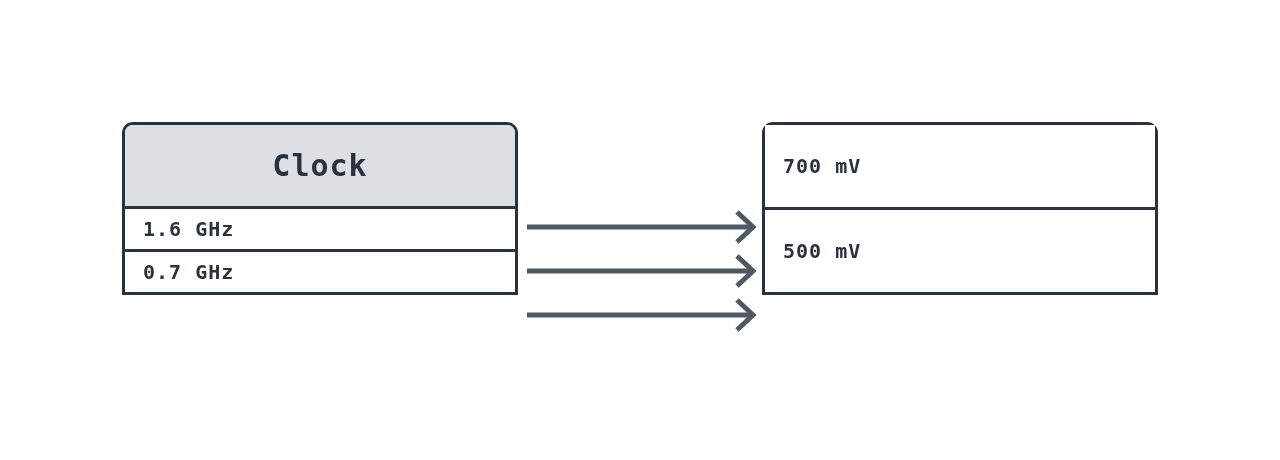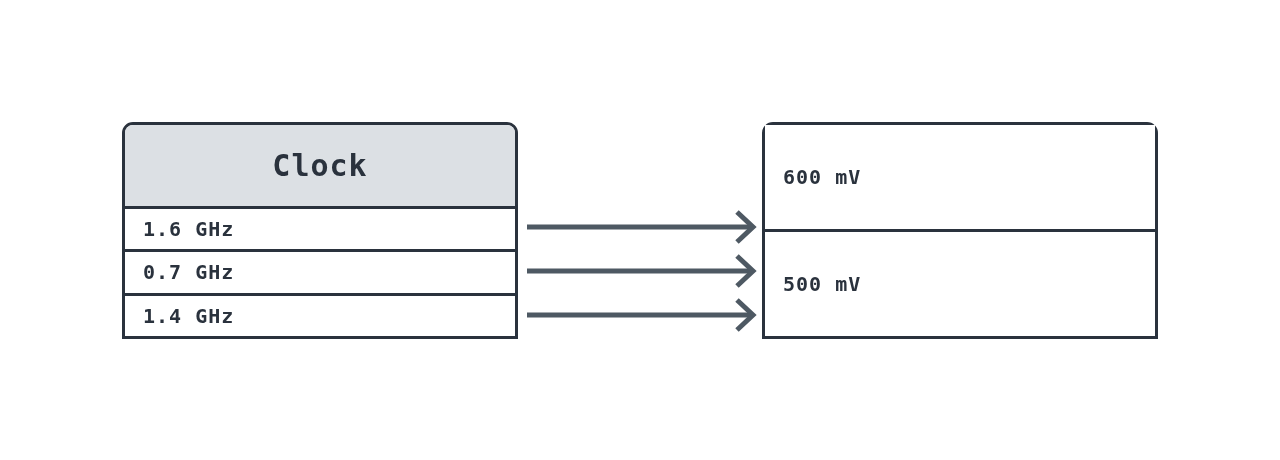--- a/index.html
+++ b/index.html
@@ -21,21 +21,21 @@
   }
   .canvas {
     position: absolute;
     left: 0; top: 0;
     width: 1280px; height: 460px;
   }
   .node-table {
     position: absolute;
     top: 122px;
     width: 396px;
-    height: 217px;
+    height: 173px;
     border: 3px solid var(--border);
     border-radius: 11px 11px 0 0;
     display: flex;
     flex-direction: column;
     background: var(--row-bg);
   }
   .node-table.left  { left: 122px; }
   .node-table.right { left: 762px; }
   .table-header {
     height: 84px;
@@ -80,38 +80,37 @@
 </style>
 </head>
 <body>
 
 <div class="canvas">
 
   <div class="node-table left">
     <div class="table-header">Clock</div>
     <div class="table-row">1.6 GHz</div>
     <div class="table-row">0.7 GHz</div>
-    <div class="table-row">1.4 GHz</div>
   </div>
 
   <div class="arrow-layer">
     <svg viewBox="0 0 244 217" xmlns="http://www.w3.org/2000/svg">
       <g>
         <path class="arrow-stroke" d="M9 105 H232"></path>
         <path class="arrow-stroke" d="M219 90 L235 105 L219 120"></path>
       </g>
       <g>
         <path class="arrow-stroke" d="M9 149 H232"></path>
         <path class="arrow-stroke" d="M219 134 L235 149 L219 164"></path>
       </g>
       <g>
         <path class="arrow-stroke" d="M9 193 H232"></path>
         <path class="arrow-stroke" d="M219 178 L235 193 L219 208"></path>
       </g>
     </svg>
   </div>
 
   <div class="node-table right">
-    <div class="table-row">600 mV</div>
+    <div class="table-row">700 mV</div>
     <div class="table-row">500 mV</div>
   </div>
 
 </div>
 
 </body></html>

